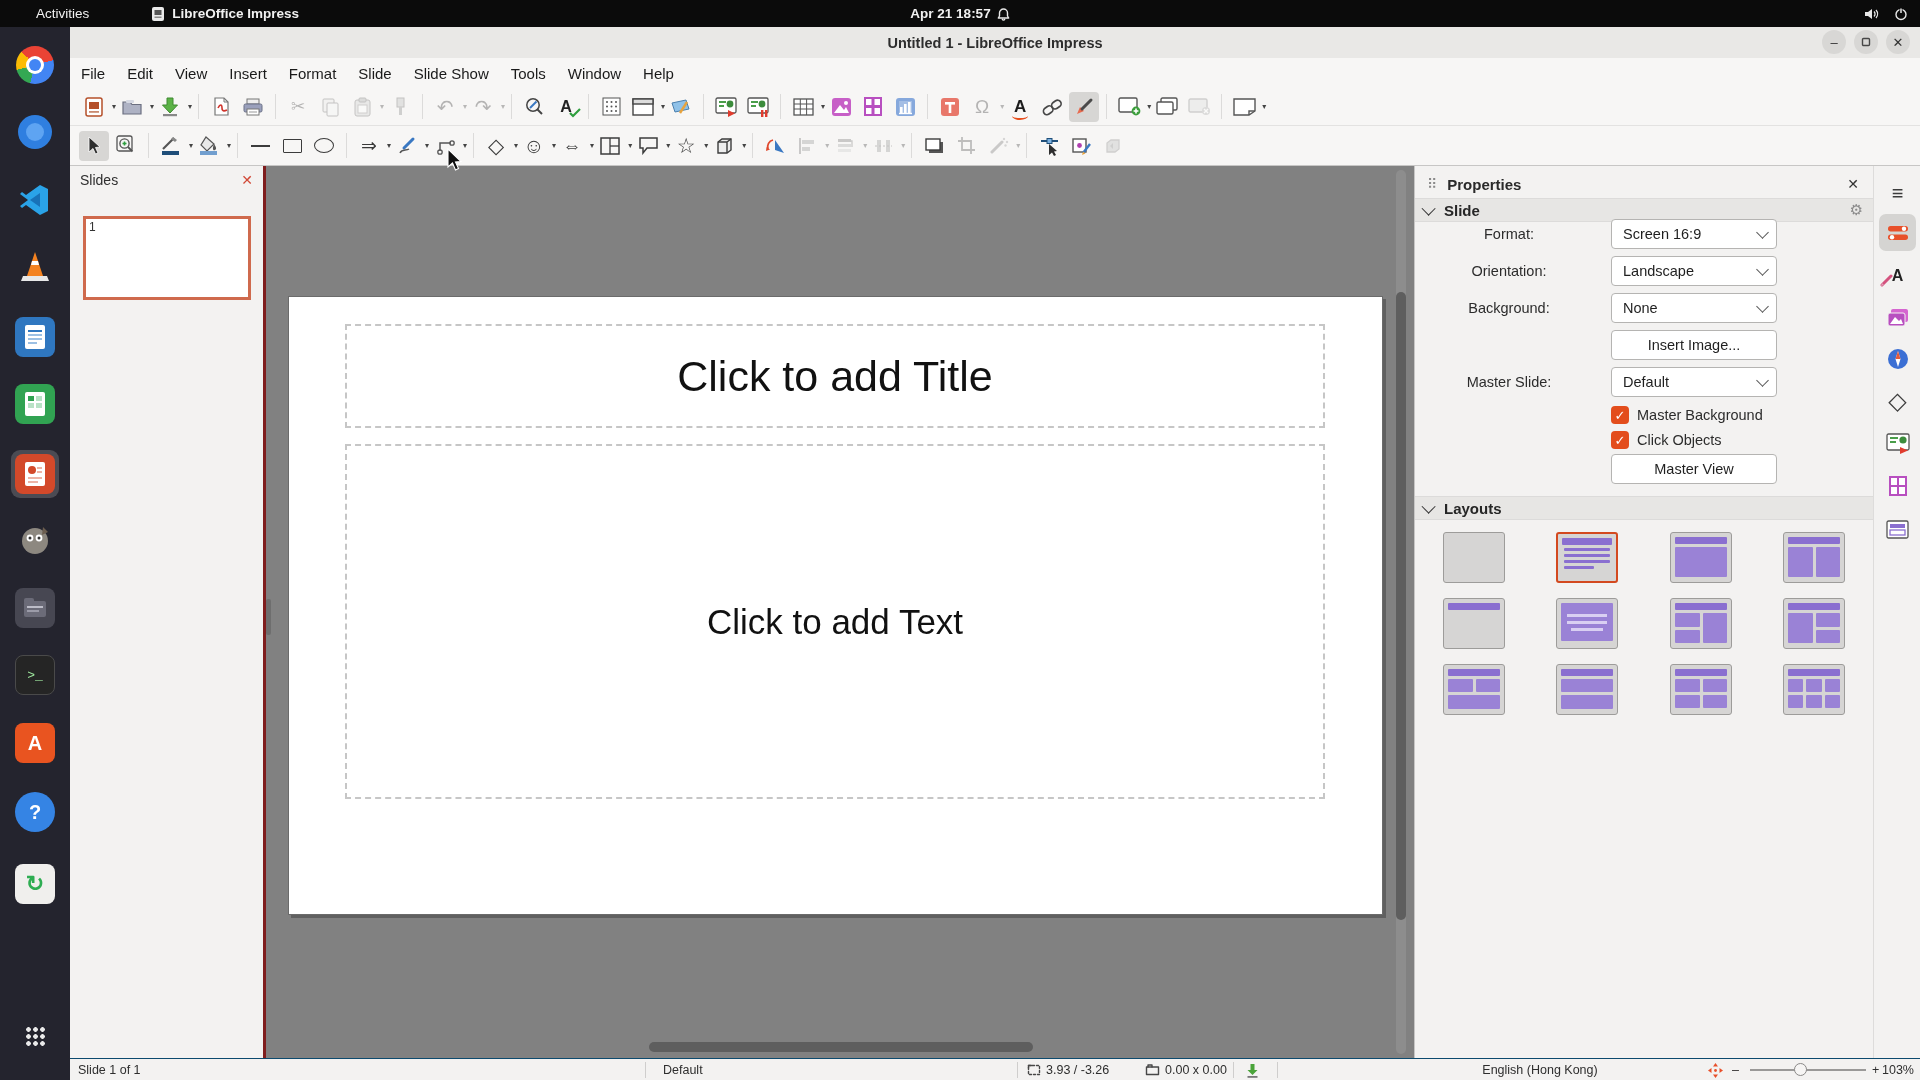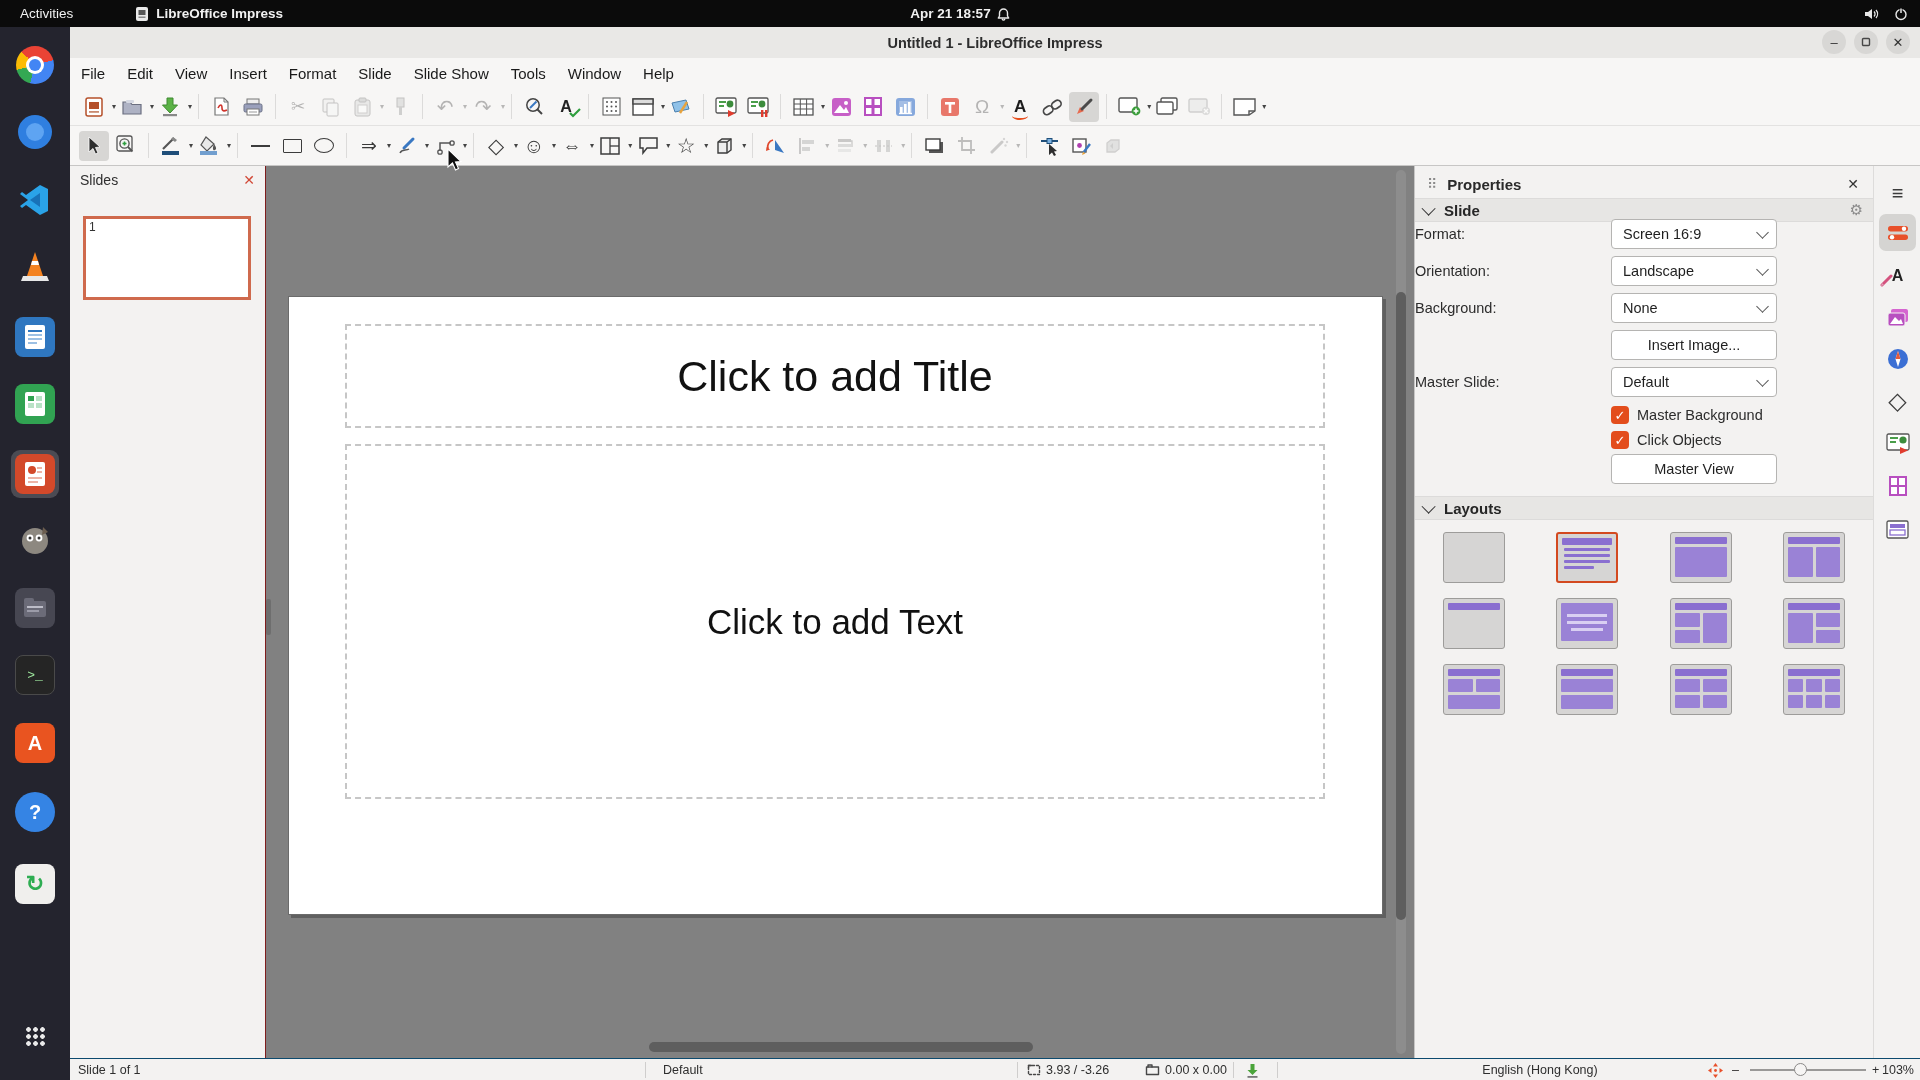--- a/index.html
+++ b/index.html
@@ -7,21 +7,21 @@
        font-family:"Liberation Sans",sans-serif;color:#222}
   .abs{position:absolute}
   svg{display:block}
   svg.s{stroke:#474747;fill:none;stroke-width:1.4;stroke-linecap:round;stroke-linejoin:round}
   .u{font-size:17px;line-height:1;color:#3a3a3a;display:inline-block}
   .dis{opacity:.35}
   .caret{font-size:8px;color:#444;margin-left:2px;align-self:center}
   
   #topbar{left:0;top:0;width:1920px;height:27px;background:#0b0b0b;color:#f1f1f1;
           display:flex;align-items:center;font-size:13.5px}
-  #topbar .act{margin-left:20px}
+  #topbar .act{margin-left:36px}
   #topbar .appind{display:flex;align-items:center;gap:7px;margin-left:62px;font-weight:bold}
   #topbar .clock{position:absolute;left:0;right:0;text-align:center;font-weight:bold}
   #topbar .clockwrap{display:inline-flex;align-items:center;gap:6px}
   #topbar .trayicons{position:absolute;right:12px;display:flex;gap:14px;align-items:center}
   
   #titlebar{left:70px;top:27px;width:1850px;height:31px;background:#e9e8e6;border-bottom:1px solid #d2d1cd}
   #titlebar .ttl{position:absolute;left:0;right:0;top:0;height:31px;display:flex;align-items:center;
                  justify-content:center;font-weight:bold;font-size:14.5px;color:#2d2d2d}
   .winbtns{position:absolute;right:10px;top:3px;display:flex;gap:8px}
   .wbtn{width:24px;height:24px;border-radius:50%;background:#d8d7d5;display:flex;align-items:center;
@@ -38,21 +38,21 @@
         padding:0 2px;border-radius:4px;margin:0 1px}
   .tbtn.active{background:#d7d6d4}
   .sep{width:1px;height:25px;background:#dcdbda;margin:0 6px;flex:0 0 auto}
   .shape-rect{width:17px;height:12px;border:1.5px solid #3c3c3c;border-radius:1px}
   .shape-ellipse{width:18px;height:13px;border:1.5px solid #3c3c3c;border-radius:50%}
   .shape-line{width:19px;height:0;border-top:2px solid #3c3c3c}
   .fontwork{position:relative;font-weight:bold;font-size:17px;color:#1c1c1c}
   .fontwork:after{content:"";position:absolute;left:-2px;right:-2px;bottom:-3px;height:6px;
         border-bottom:2.6px solid #e84e1d;border-radius:50%}
   
-  #slidespanel{left:70px;top:166px;width:196px;height:892px;background:#f3f2f1;border-right:1px solid #7f1d1d;box-sizing:border-box}
+  #slidespanel{left:70px;top:166px;width:196px;height:892px;background:#f3f2f1;border-right:3px solid #7f1d1d;box-sizing:border-box}
   #slidespanel .hdr{display:flex;align-items:center;justify-content:space-between;padding:6px 10px;font-size:14px;color:#2e2e2e}
   .thumb{position:absolute;left:13px;top:50px;width:168px;height:84px;background:#fff;
          border:3px solid #cf6a4d;box-sizing:border-box}
   .thumb .num{position:absolute;left:3px;top:1px;font-size:12px;color:#333}
   #workspace{left:266px;top:166px;width:1148px;height:892px;background:#818181;overflow:hidden}
   .slide{position:absolute;left:22px;top:130px;width:1093px;height:617px;background:#fff;
          border:1px solid #6b6b6b;box-shadow:3px 3px 0 rgba(55,55,55,.45)}
   .ph{position:absolute;border:2px dashed #c6c6c6;box-sizing:border-box;display:flex;align-items:center;justify-content:center;color:#111}
   .ph.title{left:56px;top:27px;width:980px;height:104px;font-size:43px}
   .ph.body{left:56px;top:147px;width:980px;height:355px;font-size:35px}
@@ -66,21 +66,21 @@
   #props .phead{position:absolute;left:0;top:6px;width:100%;height:24px;display:flex;align-items:center}
   #props .phead .dots{color:#8a8a8a;font-size:14px;margin-left:12px}
   #props .phead .pt{font-weight:bold;font-size:15px;margin-left:10px;color:#2a2a2a}
   #props .phead .x{position:absolute;right:14px;color:#333;font-size:14px}
   .secstrip{position:absolute;left:0;width:100%;height:24px;background:#e7e6e4;display:flex;align-items:center;
             border-top:1px solid #dcdbda;border-bottom:1px solid #dcdbda;box-sizing:border-box}
   .secstrip .chev{margin-left:10px;width:9px;height:9px;border-left:1.6px solid #333;border-bottom:1.6px solid #333;
             transform:rotate(-45deg) translateY(-2px)}
   .secstrip .st{font-weight:bold;font-size:15px;margin-left:9px;color:#262626}
   .secstrip .gear{position:absolute;right:10px;color:#8b8b8b;font-size:15px}
-  .plabel{position:absolute;left:0;width:188px;text-align:left;color:#2c2c2c;line-height:30px}
+  .plabel{position:absolute;left:0;width:188px;text-align:center;color:#2c2c2c;line-height:30px}
   .pctl{position:absolute;left:196px;width:166px;height:30px;background:#fff;border:1px solid #b5b4b2;border-radius:4px;
         box-sizing:border-box;display:flex;align-items:center;padding:0 11px;color:#1f1f1f}
   .pctl .dchev{position:absolute;right:9px;width:8px;height:8px;border-left:1.5px solid #555;border-bottom:1.5px solid #555;
         transform:rotate(-45deg);margin-top:-3px}
   .pbtn{justify-content:center;padding:0}
   .cbrow{position:absolute;left:196px;height:22px;display:flex;align-items:center;gap:8px;color:#2c2c2c}
   .cbox{width:18px;height:18px;background:#e34d1c;border-radius:4px;display:flex;align-items:center;justify-content:center;
         color:#fff;font-size:13px}
   
   .lay{position:absolute;width:62px;height:51px;background:#d6d5d4;border:1px solid #9d9c9a;border-radius:3px;box-sizing:border-box;padding:4px}

